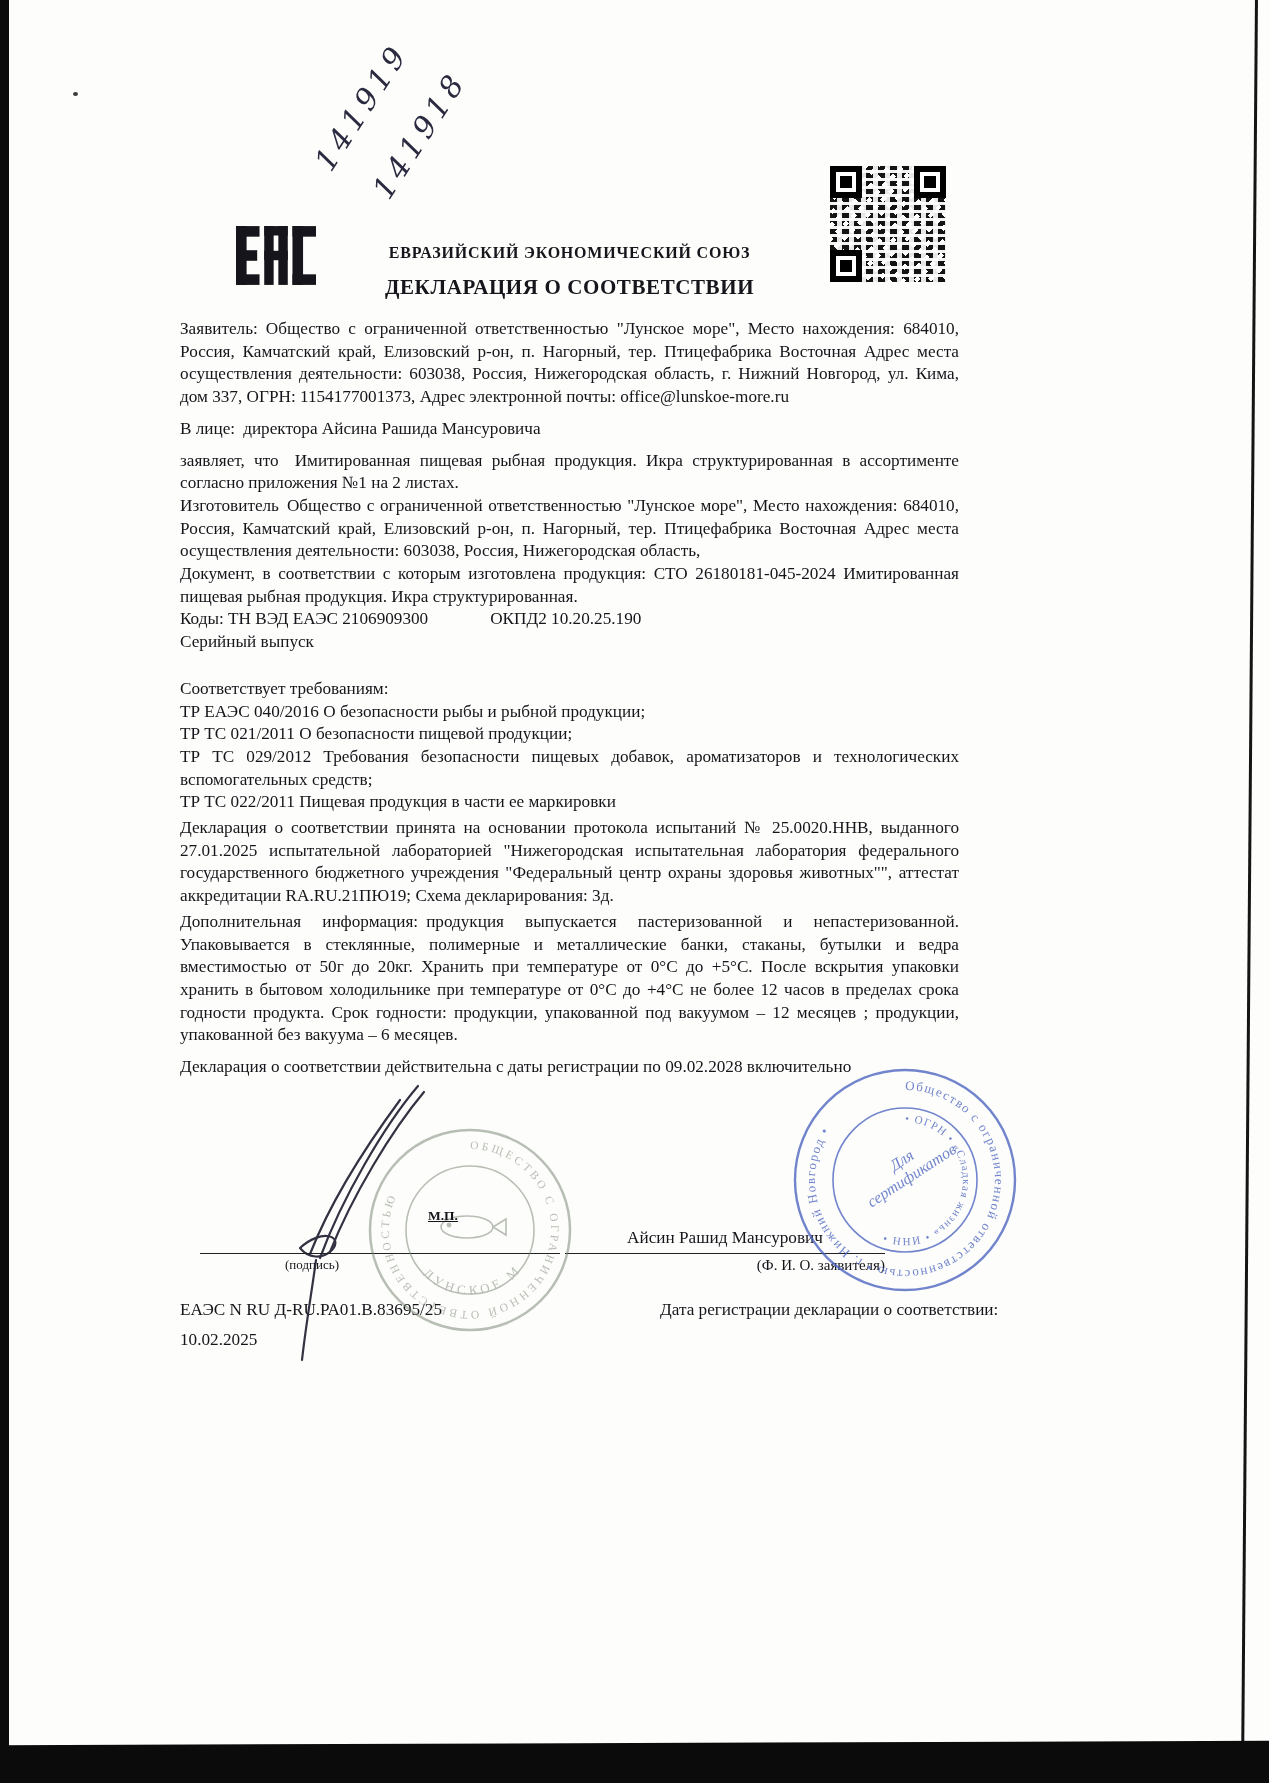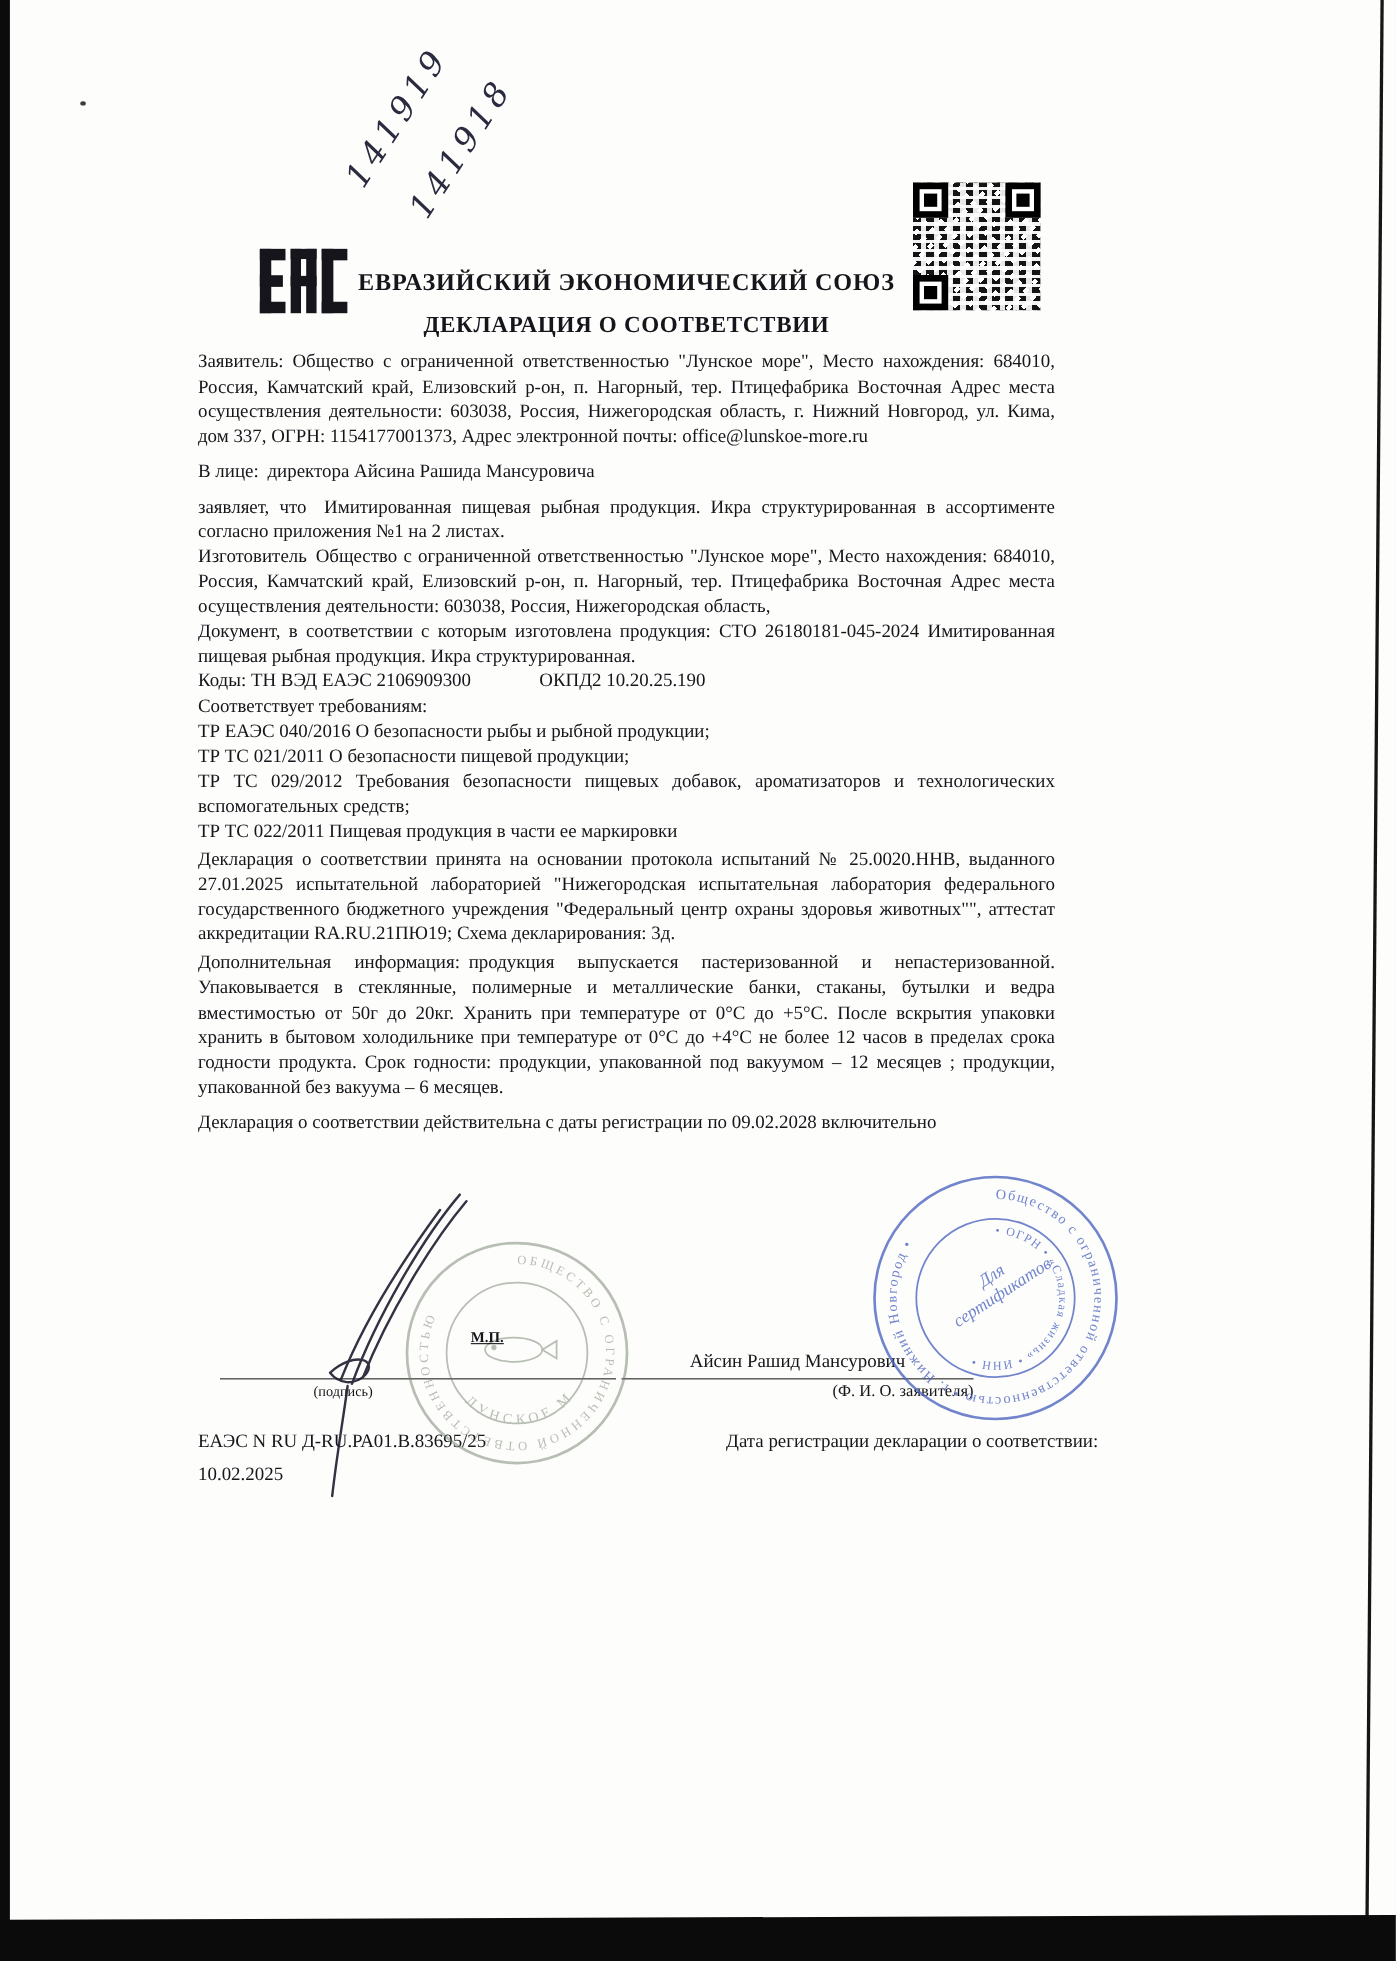--- a/index.html
+++ b/index.html
@@ -24,21 +24,21 @@
   .qr{position:absolute;left:830px;top:166px;width:116px;height:116px;background:
       repeating-linear-gradient(0deg, transparent 0 5px, rgba(255,255,255,.95) 5px 8px),
       repeating-linear-gradient(90deg, transparent 0 7px, rgba(255,255,255,.9) 7px 12px),
       repeating-linear-gradient(45deg, #141414 0 6px, transparent 6px 11px),
       repeating-linear-gradient(135deg, #141414 0 5px, transparent 5px 9px),
       #fff;}
   .qr .finder{position:absolute;width:32px;height:32px;border:6px solid #000;background:#fff;box-sizing:border-box;}
   .qr .finder::after{content:"";position:absolute;inset:4px;background:#000;}
   .qr .tl{left:0;top:0;} .qr .tr{right:0;top:0;} .qr .bl{left:0;bottom:0;}
   .titles{position:absolute;left:180px;top:244px;width:779px;text-align:center;font-weight:bold;}
-  .titles .t1{font-size:22px;letter-spacing:.8px;}
+  .titles .t1{font-size:16px;letter-spacing:.8px;}
   .titles .t2{font-size:21px;letter-spacing:.6px;margin-top:13px;}
 
   
   .content{position:absolute;left:180px;top:318px;width:779px;font-size:17.2px;line-height:1.32;}
   .content p{margin:0;text-align:justify;}
   .para{margin:0 0 9px 0 !important;}
   .b{font-weight:normal;}
   .lbl{margin-right:8px;}
   .line{text-align:left !important;}
   .serial{margin-bottom:24px !important;}
@@ -106,20 +106,21 @@
 
     <p class="para line"><span class="b lbl">В лице:</span><span>директора Айсина Рашида Мансуровича</span></p>
 
     <p><span class="b">заявляет, что</span><span style="display:inline-block;width:16px;"></span><span>Имитированная пищевая рыбная продукция. Икра структурированная в ассортименте согласно приложения №1 на 2 листах.</span></p>
 
     <p><span class="b lbl">Изготовитель</span><span>Общество с ограниченной ответственностью "Лунское море", Место нахождения: 684010, Россия, Камчатский край, Елизовский р-он, п. Нагорный, тер. Птицефабрика Восточная Адрес места осуществления деятельности: 603038, Россия, Нижегородская область,</span></p>
 
     <p>Документ, в соответствии с которым изготовлена продукция: СТО 26180181-045-2024 Имитированная пищевая рыбная продукция. Икра структурированная.</p>
 
     <p class="line codes"><span>Коды:</span> <span>ТН ВЭД ЕАЭС 2106909300</span><span class="gap"></span><span>ОКПД2  10.20.25.190</span></p>
+    <p class="line serial">Серийный выпуск</p>
 
     <p class="b line">Соответствует требованиям:</p>
     <p>ТР ЕАЭС 040/2016 О безопасности рыбы и рыбной продукции;</p>
     <p>ТР ТС 021/2011 О безопасности пищевой продукции;</p>
     <p>ТР ТС 029/2012 Требования безопасности пищевых добавок, ароматизаторов и технологических вспомогательных средств;</p>
     <p>ТР ТС 022/2011 Пищевая продукция в части ее маркировки</p>
 
     <p class="mt3"><span class="b lbl">Декларация о соответствии принята на основании</span><span>протокола испытаний № 25.0020.ННВ, выданного 27.01.2025  испытательной лабораторией "Нижегородская испытательная лаборатория федерального государственного бюджетного учреждения "Федеральный центр охраны здоровья животных"", аттестат аккредитации  RA.RU.21ПЮ19; Схема декларирования: 3д.</span></p>
 
     <p class="mt3"><span class="b lbl">Дополнительная информация:</span><span>продукция выпускается пастеризованной и непастеризованной. Упаковывается в стеклянные, полимерные и металлические банки, стаканы, бутылки и ведра вместимостью от 50г до 20кг. Хранить при температуре от 0°С до +5°С. После вскрытия упаковки хранить в бытовом холодильнике при температуре от 0°С до +4°С не более 12 часов в пределах срока годности продукта. Срок годности: продукции, упакованной под вакуумом – 12 месяцев ; продукции, упакованной без вакуума – 6 месяцев.</span></p>

